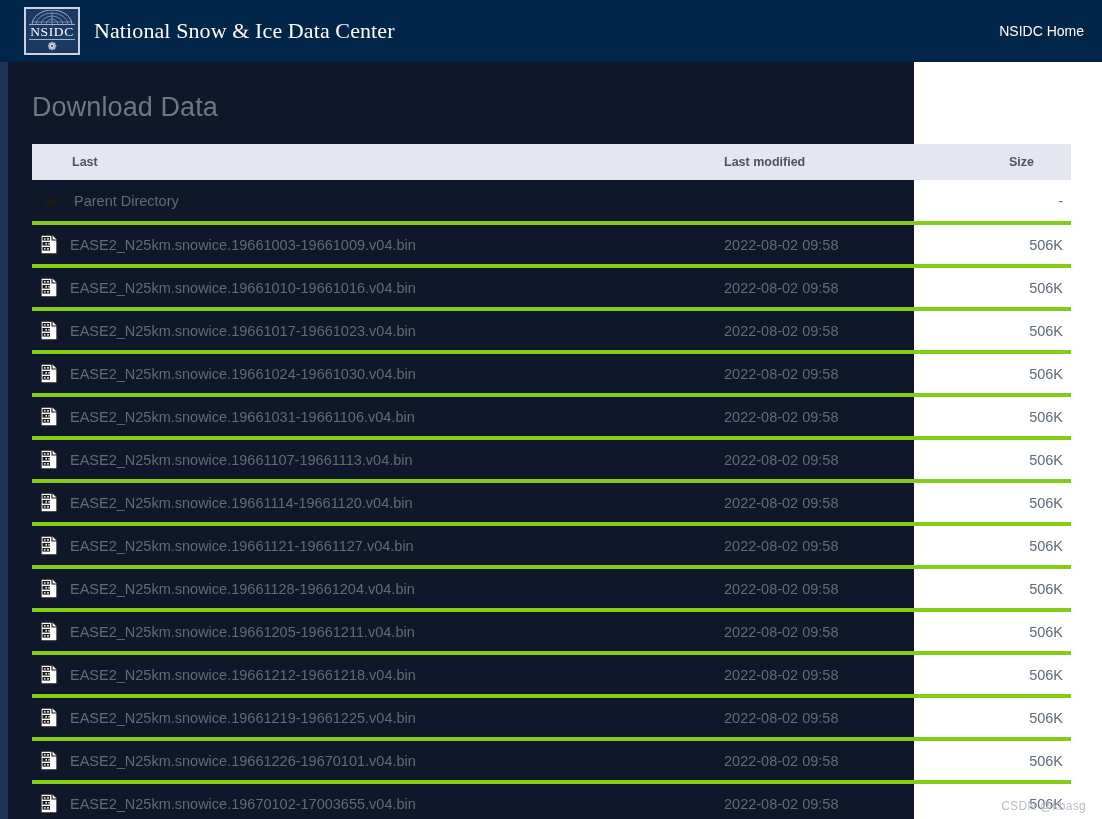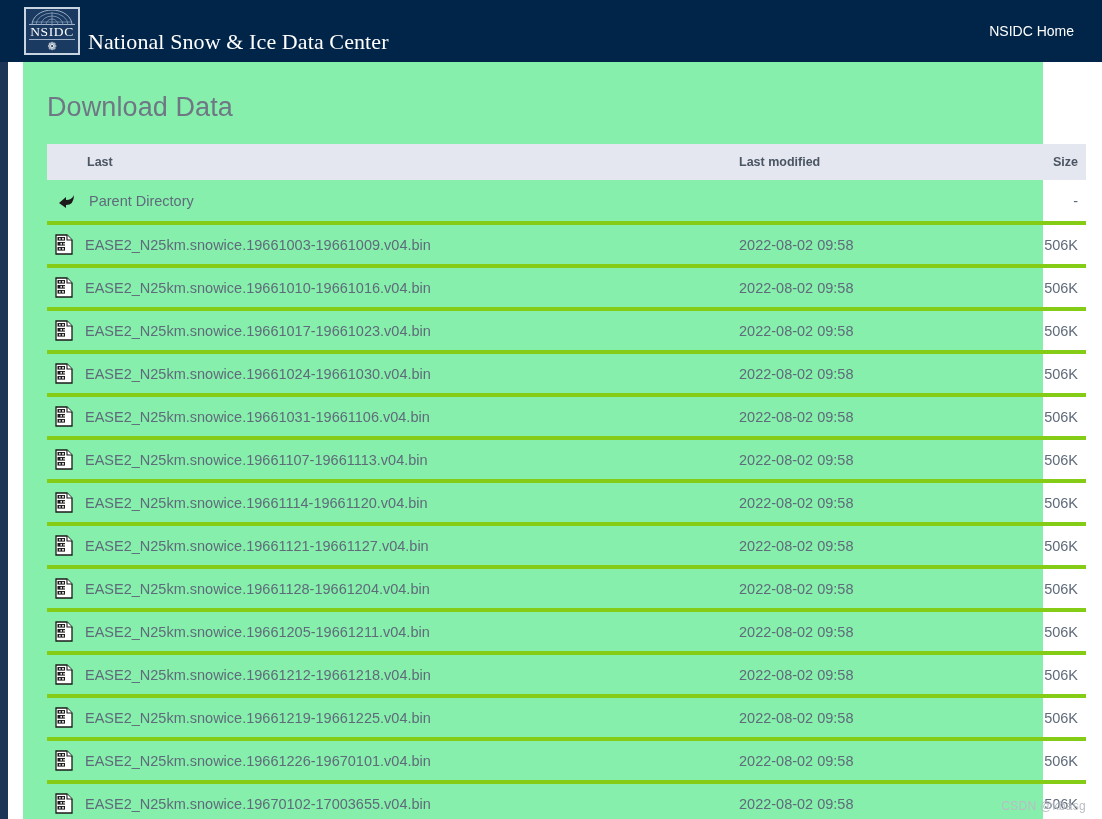--- a/index.html
+++ b/index.html
@@ -19,22 +19,22 @@
     position: relative;
     width: 1102px;
     height: 62px;
     background: #012449;
     display: flex;
     align-items: center;
     padding: 0 0 0 24px;
   }
   .brand {
     display: flex;
-    align-items: flex-end;
-    gap: 8px;
+    align-items: center;
+    gap: 14px;
     text-decoration: none;
   }
   .logo-box {
     width: 56px;
     height: 48px;
     background: #1b3a61;
     border: 2px solid #c9d4e2;
     display: flex;
     flex-direction: column;
     align-items: center;
@@ -70,21 +70,21 @@
   }
   .brand-title {
     color: #ffffff;
     font-family: "Liberation Serif", serif;
     font-size: 22px;
     letter-spacing: 0.1px;
     white-space: nowrap;
   }
   .header-nav {
     margin-left: auto;
-    margin-right: 28px;
+    margin-right: 18px;
     display: flex;
     align-items: center;
   }
   .header-nav a {
     color: #ffffff;
     font-size: 14px;
     text-decoration: none;
     white-space: nowrap;
   }
 
@@ -98,25 +98,25 @@
   .left-rail {
     position: absolute;
     left: 0;
     top: 0;
     width: 8px;
     height: 757px;
     background: #1d3557;
   }
   .content {
     position: absolute;
-    left: 23px;
+    left: 8px;
     top: 0;
-    width: 1020px;
+    width: 906px;
     height: 757px;
-    background: #86efac;
+    background: #0f172a;
   }
 
   .page-title {
     margin: 0;
     padding: 30px 0 0 24px;
     font-size: 27px;
     font-weight: 400;
     color: #6f7785;
     letter-spacing: 0.1px;
   }
@@ -133,21 +133,21 @@
     color: #4b5563;
     font-size: 12.5px;
     font-weight: 700;
     text-align: left;
     padding: 11px 0 11px 0;
     height: 33px;
     border: none;
   }
   .listing th.col-name   { width: 660px; padding-left: 40px; }
   .listing th.col-mod    { width: 288px; padding-left: 32px; }
-  .listing th.col-size   { width: 91px;  padding-right: 8px; text-align: right; }
+  .listing th.col-size   { width: 91px;  padding-right: 8px; text-align: center; }
 
   .listing tbody td {
     font-size: 14.5px;
     color: #5f6b7a;
     border-bottom: 4px solid #84cc16;
     height: 43px;
     vertical-align: middle;
     padding: 0;
   }
   .listing tbody tr:first-child td { border-top: none; }

